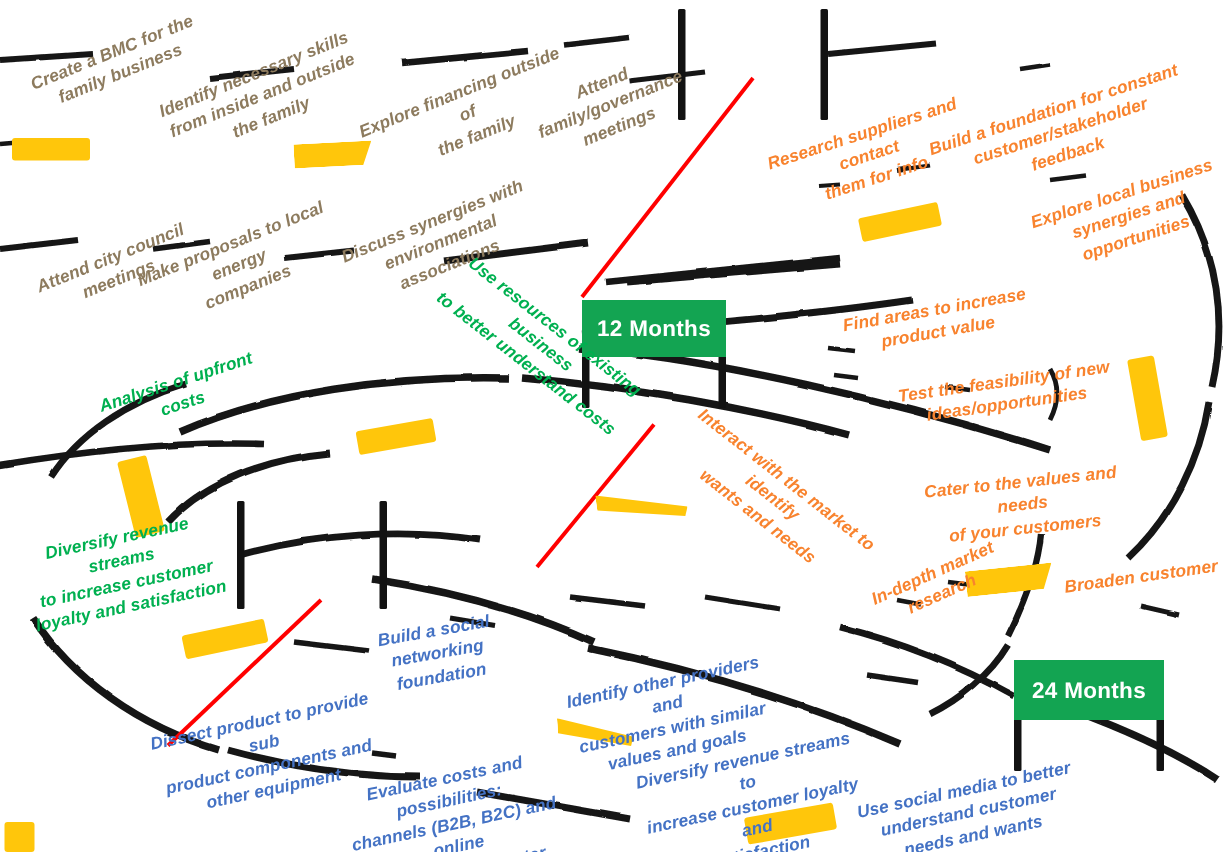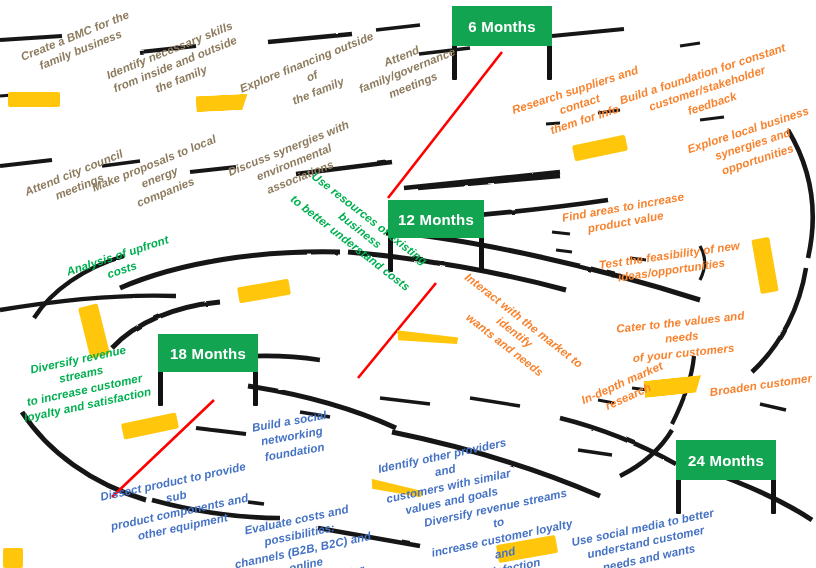--- a/index.html
+++ b/index.html
@@ -158,31 +158,29 @@
       <div style="position: absolute; left: 122px; top: 418px; width: 56px; height: 16px; background: rgb(255, 198, 11); transform: rotate(-12deg); transform-origin: 50% 50%; border-radius: 2px;"></div>
       <div style="position: absolute; left: 372px; top: 477px; width: 50px; height: 22px; background: rgb(255, 198, 11); transform: rotate(-4deg); transform-origin: 50% 50%; clip-path: polygon(0px 0px, 100% 72%, 96% 100%, 0px 46%);"></div>
       <div style="position: absolute; left: 497px; top: 540px; width: 60px; height: 18px; background: rgb(255, 198, 11); transform: rotate(-10deg); transform-origin: 50% 50%; border-radius: 2px;"></div>
       <div style="position: absolute; left: 3px; top: 548px; width: 20px; height: 20px; background: rgb(255, 198, 11); transform: rotate(0deg); transform-origin: 50% 50%; border-radius: 2px;"></div>
     </div>
 
   <div id="flags">
       <div class="flag" style="left: 452px; top: 6px; width: 100px; height: 74px; transform: rotate(0deg);">
         <div class="pole" style="left: 0px; top: 0px; height: 74px;"></div>
         <div class="pole" style="left: 95px; top: 0px; height: 74px;"></div>
-        <div class="banner" style="width: 100px; height: 40px;">6 Months</div>
       </div>
       <div class="flag" style="left: 388px; top: 200px; width: 96px; height: 72px; transform: rotate(0deg);">
         <div class="pole" style="left: 0px; top: 0px; height: 72px;"></div>
         <div class="pole" style="left: 91px; top: 0px; height: 72px;"></div>
         <div class="banner" style="width: 96px; height: 38px;">12 Months</div>
       </div>
       <div class="flag" style="left: 158px; top: 334px; width: 100px; height: 72px; transform: rotate(0deg);">
         <div class="pole" style="left: 0px; top: 0px; height: 72px;"></div>
         <div class="pole" style="left: 95px; top: 0px; height: 72px;"></div>
-        <div class="banner" style="width: 100px; height: 38px;">18 Months</div>
       </div>
       <div class="flag" style="left: 676px; top: 440px; width: 100px; height: 74px; transform: rotate(0deg);">
         <div class="pole" style="left: 0px; top: 0px; height: 74px;"></div>
         <div class="pole" style="left: 95px; top: 0px; height: 74px;"></div>
         <div class="banner" style="width: 100px; height: 40px;">24 Months</div>
       </div>
     </div>
 
   <div id="notes">
       <div class="note tan" style="left: 18px; top: 28px; width: 120px; transform: rotate(-22deg);">Create a BMC for the

